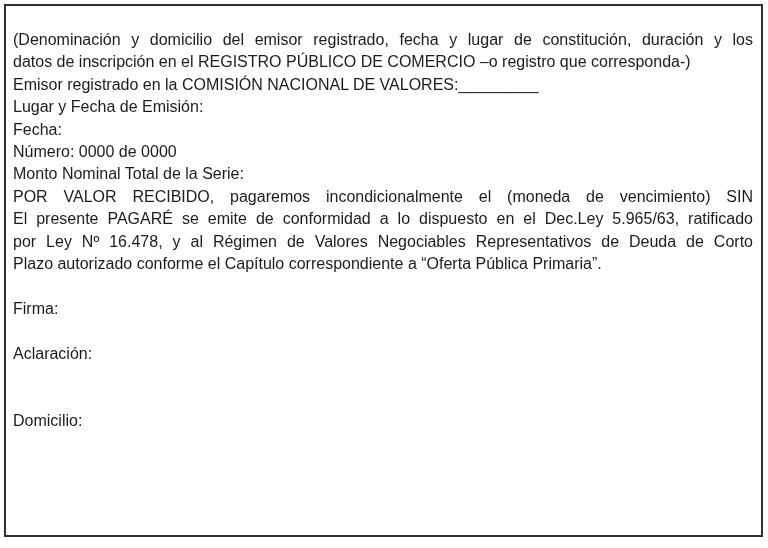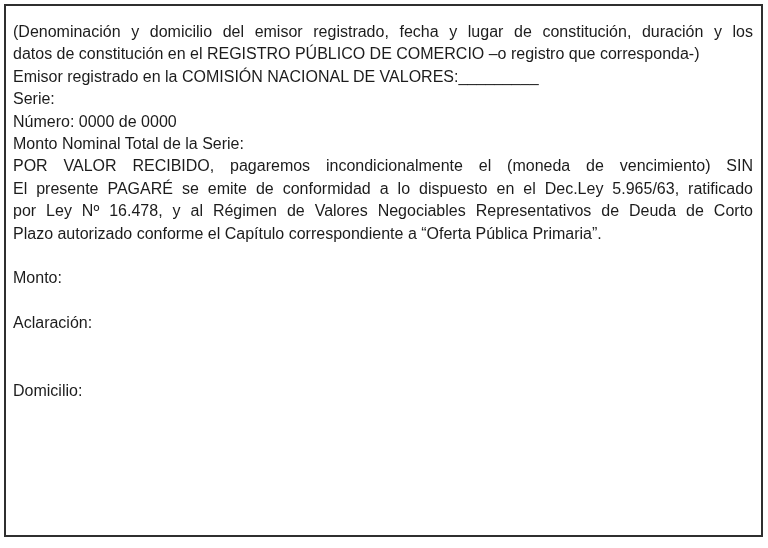--- a/index.html
+++ b/index.html
@@ -13,21 +13,21 @@
   }
   .frame {
     position: absolute;
     left: 4px;
     top: 4px;
     width: 759px;
     height: 533px;
     box-sizing: border-box;
     border: 2px solid var(--border-color, #2f2f2f);
     background: var(--page-bg, #ffffff);
-    padding: 15px 8px 0 7px;
+    padding: 23px 8px 0 7px;
   }
   .doc-body { width: 100%; }
   .line {
     font-size: 16px;
     line-height: 22.4px;
     min-height: 22.4px;
     color: var(--text-color, #1c1c1c);
     white-space: pre-wrap;
     text-align: left;
   }
@@ -35,30 +35,31 @@
     text-align: justify;
     text-align-last: justify;
   }
 </style>
 </head>
 <body>
 
 <div class="frame">
   <div class="doc-body">
       <div class="line justify">(Denominación y domicilio del emisor registrado, fecha y lugar de constitución, duración y los</div>
-      <div class="line">datos de constitución en el REGISTRO PÚBLICO DE COMERCIO –o registro que corresponda-)</div>
+      <div class="line">datos de inscripción en el REGISTRO PÚBLICO DE COMERCIO –o registro que corresponda-)</div>
       <div class="line">Emisor registrado en la COMISIÓN NACIONAL DE VALORES:_________</div>
-      <div class="line">Serie:</div>
+      <div class="line">Lugar y Fecha de Emisión:</div>
+      <div class="line">Fecha:</div>
       <div class="line">Número: 0000 de 0000</div>
       <div class="line">Monto Nominal Total de la Serie:</div>
       <div class="line justify">POR VALOR RECIBIDO, pagaremos incondicionalmente el (moneda de vencimiento) SIN</div>
       <div class="line justify">El presente PAGARÉ se emite de conformidad a lo dispuesto en el Dec.Ley 5.965/63, ratificado</div>
       <div class="line justify">por Ley Nº 16.478, y al Régimen de Valores Negociables Representativos de Deuda de Corto</div>
       <div class="line">Plazo autorizado conforme el Capítulo correspondiente a “Oferta Pública Primaria”.</div>
       <div class="line">&nbsp;</div>
-      <div class="line">Monto:</div>
+      <div class="line">Firma:</div>
       <div class="line">&nbsp;</div>
       <div class="line">Aclaración:</div>
       <div class="line">&nbsp;</div>
       <div class="line">&nbsp;</div>
       <div class="line">Domicilio:</div>
     </div>
 </div>
 
 </body></html>

